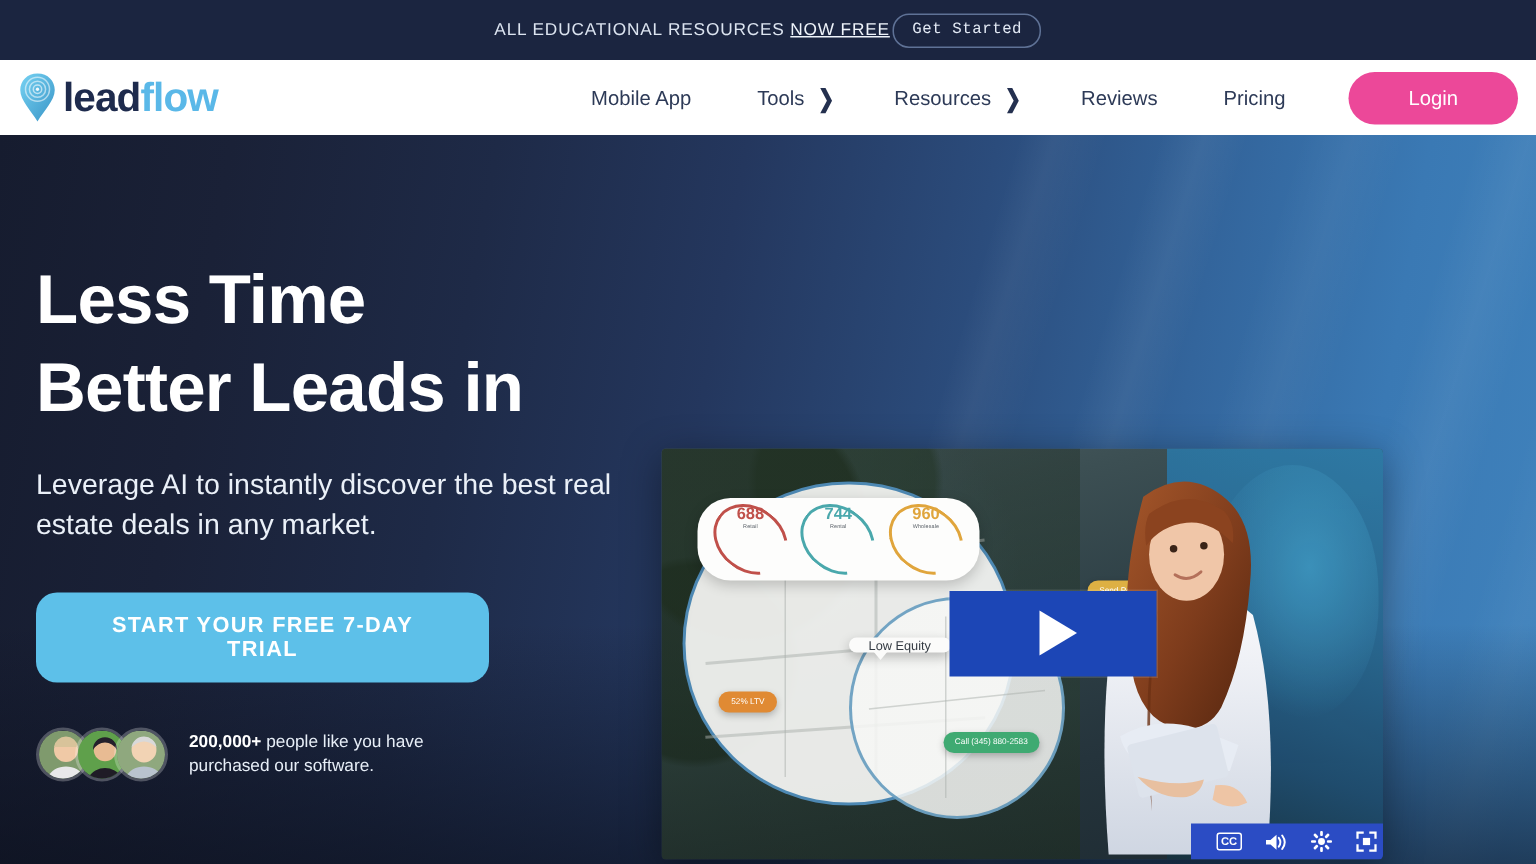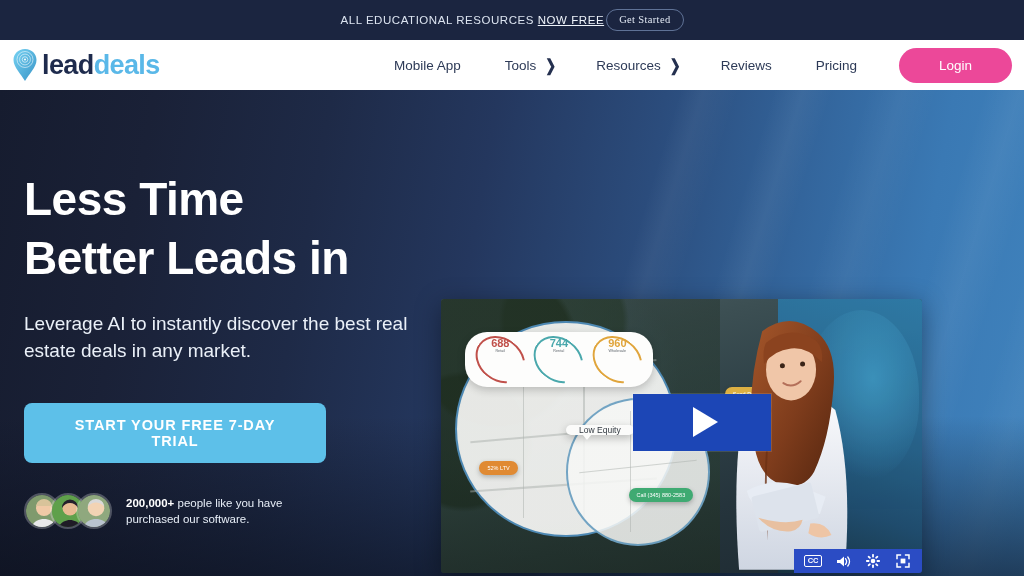--- a/index.html
+++ b/index.html
@@ -17,21 +17,21 @@
     display: flex; align-items: center; justify-content: center;
     gap: 2px;
   }
   .announce-text {
     color: #dce4f0; font-size: 11.5px; letter-spacing: .55px;
     font-weight: 400; white-space: nowrap;
   }
   .announce-text .free { text-decoration: underline; color: #eef3fa; }
   .announce-btn {
     border: 1px solid #5f7296; color: #e2e9f4; background: transparent;
-    font-family: Liberation Serif, serif;
+    font-family: Liberation Mono, monospace;
     font-size: 10.5px; letter-spacing: .35px;
     padding: 4px 12px 5px; border-radius: 11px; cursor: pointer;
     white-space: nowrap;
   }
 
   
   .navbar {
     height: 50px; width: 100%; background: #ffffff;
     display: flex; align-items: center; position: relative;
   }
@@ -102,26 +102,26 @@
   }
   .headline {
     color: #ffffff; font-size: 46px; font-weight: bold;
     line-height: 1.28; letter-spacing: -.5px;
   }
   .subhead {
     color: #eaf0f8; font-size: 19px; line-height: 1.45;
     margin-top: 22px; font-weight: 400;
   }
   .cta-btn {
-    margin-top: 38px;
+    margin-top: 30px;
     display: block;
     background: #5dc0e9; color: #ffffff; border: none;
     font-family: inherit;
     font-size: 14.5px; font-weight: bold; letter-spacing: .9px;
-    padding: 14px 26px; border-radius: 8px; cursor: pointer;
+    padding: 14px 26px; border-radius: 14px; cursor: pointer;
     width: 302px; text-align: center;
   }
 
   .social-proof {
     display: flex; align-items: center; gap: 14px; margin-top: 30px;
   }
   .avatars { display: flex; }
   .avatar {
     width: 36px; height: 36px; border-radius: 50%;
     border: 2px solid rgba(255,255,255,.25);
@@ -245,21 +245,21 @@
   }
 
   .video-controls {
     position: absolute; right: 0; bottom: 0;
     height: 24px; background: #2b4cc4;
     display: flex; align-items: center; gap: 0;
     padding: 0 4px;
   }
   .vc-btn {
     width: 30px; height: 24px; cursor: pointer;
-    display: flex; align-items: center; justify-content: center;
+    display: flex; align-items: center; justify-content: flex-end;
   }
   .cc-box {
     border: 1.4px solid #fff; border-radius: 2px;
     font-size: 7.5px; font-weight: bold; color: #fff;
     padding: 1px 2.5px; line-height: 1; letter-spacing: -.2px;
   }
 </style>
 </head>
 <body>
 
@@ -277,21 +277,21 @@
           <stop offset="0%" stop-color="#6fd0f2"></stop>
           <stop offset="100%" stop-color="#2f8fc4"></stop>
         </linearGradient>
       </defs>
       <path d="M13 1 C6 1 1.5 6 1.5 12 C1.5 19 9 26 13 33 C17 26 24.5 19 24.5 12 C24.5 6 20 1 13 1 Z" fill="url(#pg)" opacity="0.95"></path>
       <circle cx="13" cy="11.5" r="8" fill="none" stroke="#ffffff" stroke-width="1" opacity=".55"></circle>
       <circle cx="13" cy="11.5" r="5.4" fill="none" stroke="#ffffff" stroke-width="1" opacity=".55"></circle>
       <circle cx="13" cy="11.5" r="2.8" fill="none" stroke="#ffffff" stroke-width="1" opacity=".6"></circle>
       <circle cx="13" cy="11.5" r="1.1" fill="#ffffff" opacity=".9"></circle>
     </svg>
-    <div class="logo-text"><span class="lead">lead</span><span class="flow">deals</span></div>
+    <div class="logo-text"><span class="lead">lead</span><span class="flow">flow</span></div>
   </div>
 
   <div class="nav-links">
     <div class="nav-item">
       <span>Mobile App</span>
     </div>
     <div class="nav-gap"></div>
     <div class="nav-item">
       <span>Tools</span>
       <span class="chev">❯</span>

